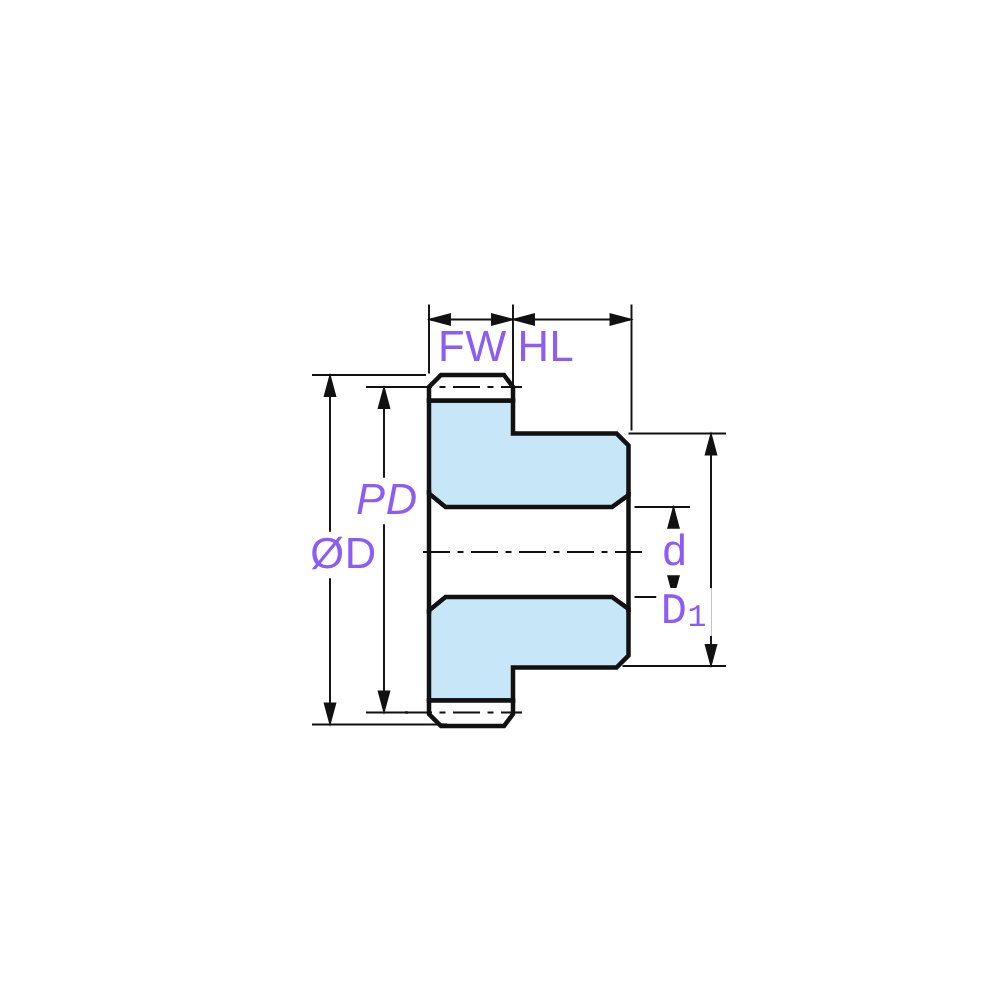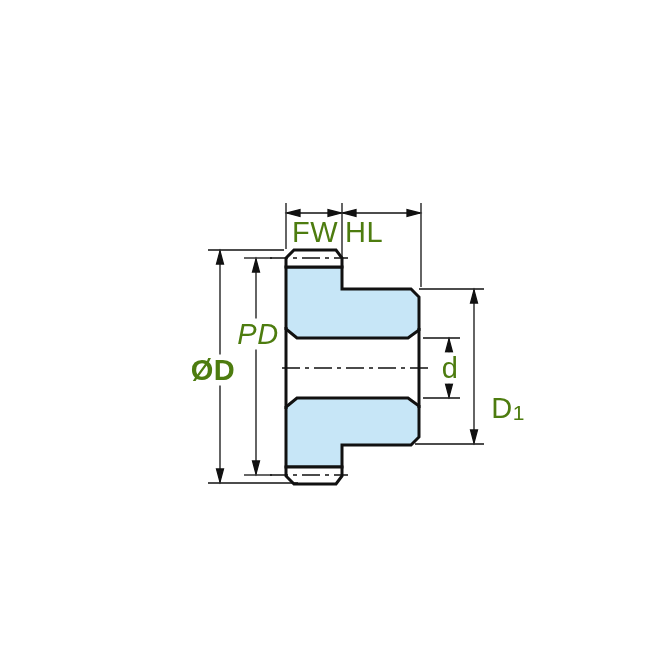--- a/index.html
+++ b/index.html
@@ -18,41 +18,41 @@
   .canvas svg {
     position: absolute;
     left: 0;
     top: 0;
   }
   .dim-label {
     position: absolute;
     transform: translate(-50%, -50%);
     font-size: 29px;
     line-height: 1;
-    color: #4d7c0f;
+    color: #8b5cf6;
     background: #ffffff;
     padding: 1px 3px;
     white-space: nowrap;
     letter-spacing: 0.5px;
   }
   .dim-label.no-bg {
     background: transparent;
   }
   .dim-label sub.small {
     font-size: 21px;
     line-height: 1;
     vertical-align: -2px;
   }
   
   #lbl-fw  { left: 315px; top: 232px; }
   #lbl-hl  { left: 364px; top: 232px; }
   #lbl-pd  { left: 258px; top: 334px; font-style: italic; }
-  #lbl-od  { left: 213px; top: 370px; font-weight: bold; }
+  #lbl-od  { left: 229px; top: 370px; }
   #lbl-d   { left: 450px; top: 368px; }
-  #lbl-d1  { left: 508px; top: 408px; }
+  #lbl-d1  { left: 456px; top: 408px; font-family: Liberation Mono, monospace; }
 </style>
 </head>
 <body>
 
 <div class="canvas">
 
   <svg width="670" height="670" viewBox="0 0 670 670">
 
     <g stroke="#111111" stroke-width="3" stroke-linejoin="miter" fill="none">
 

